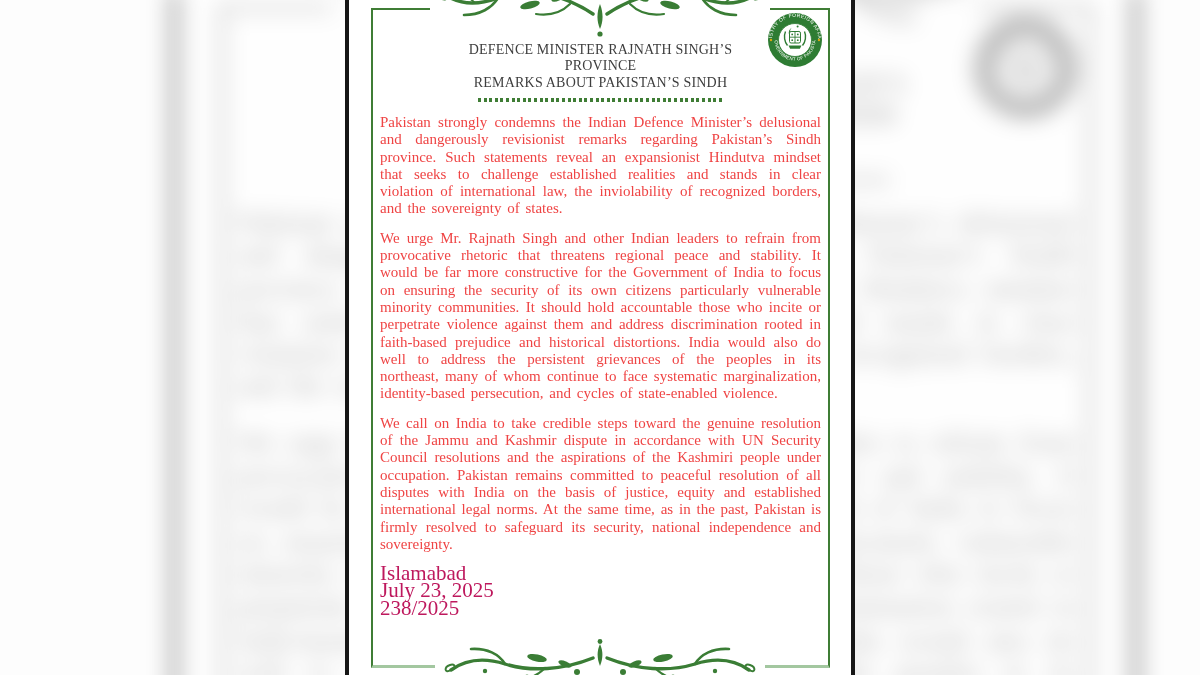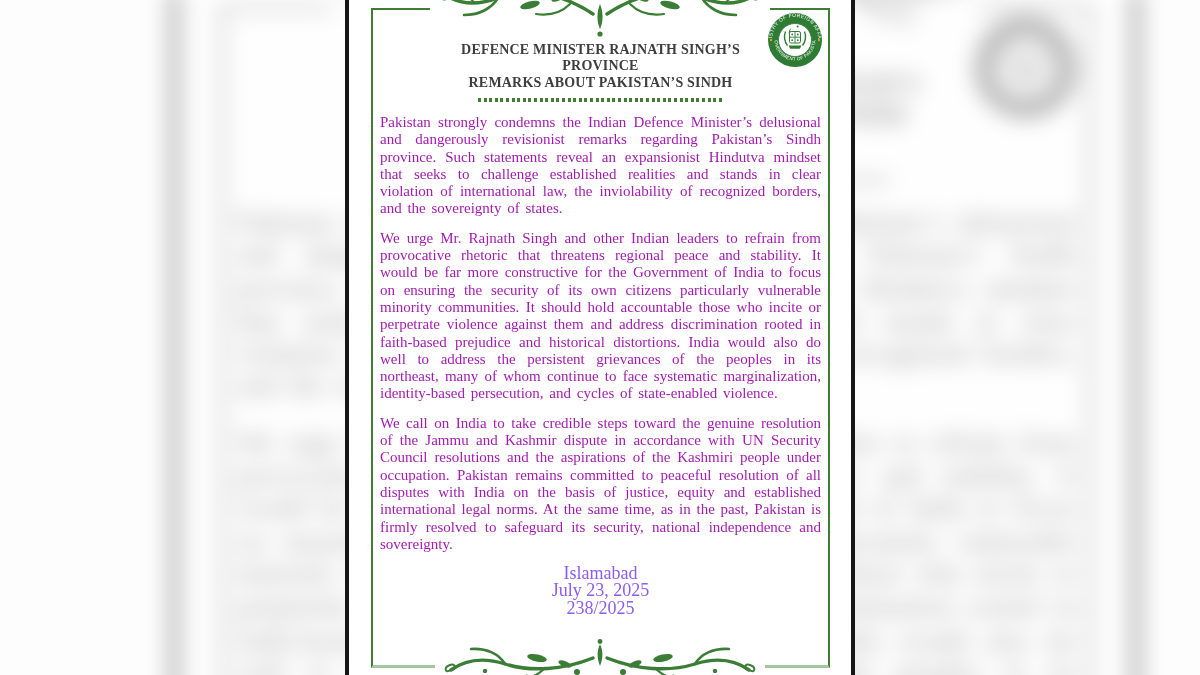--- a/index.html
+++ b/index.html
@@ -34,32 +34,32 @@
   }
   .orn-bottom {
     position:absolute; bottom:-22px; left:50%; transform:translateX(-50%);
     width:330px; height:58px; background:#ffffff; z-index:3;
   }
   .orn-top svg, .orn-bottom svg { display:block; width:100%; height:100%; }
   
   .seal { position:absolute; top:2px; right:5px; width:56px; height:56px; z-index:4; }
   
   .title { margin-top:15px; text-align:center; color:#3e3e3e;
-           font-weight:bold; font-size:14px; line-height:16.5px; letter-spacing:0.2px; }
+           font-weight:normal; font-size:14px; line-height:16.5px; letter-spacing:0.2px; }
   .title div { white-space:nowrap; }
   .dots {
     width:246px; height:4px; margin:7px auto 0;
     background-image:repeating-linear-gradient(90deg,#3f7d35 0 3px, transparent 3px 5.6px);
   }
   
   .para {
     margin:12px 0 0; text-align:justify;
-    font-size:15px; line-height:17.3px; color:#a21caf; word-spacing:2px;
-  }
-  .footer { margin-top:12px; font-size:18px; line-height:17.3px; color:#8b5cf6; text-align:center; }
+    font-size:15px; line-height:17.3px; color:#ef4444; word-spacing:2px;
+  }
+  .footer { margin-top:12px; font-size:21px; line-height:17.3px; color:#be185d; text-align:left; }
 </style>
 </head>
 <body>
 
 <div class="stage">
 
   <div class="doc bg-copy" aria-hidden="true">
 
     <div class="orn-top">
       <svg viewBox="0 0 340 64">

